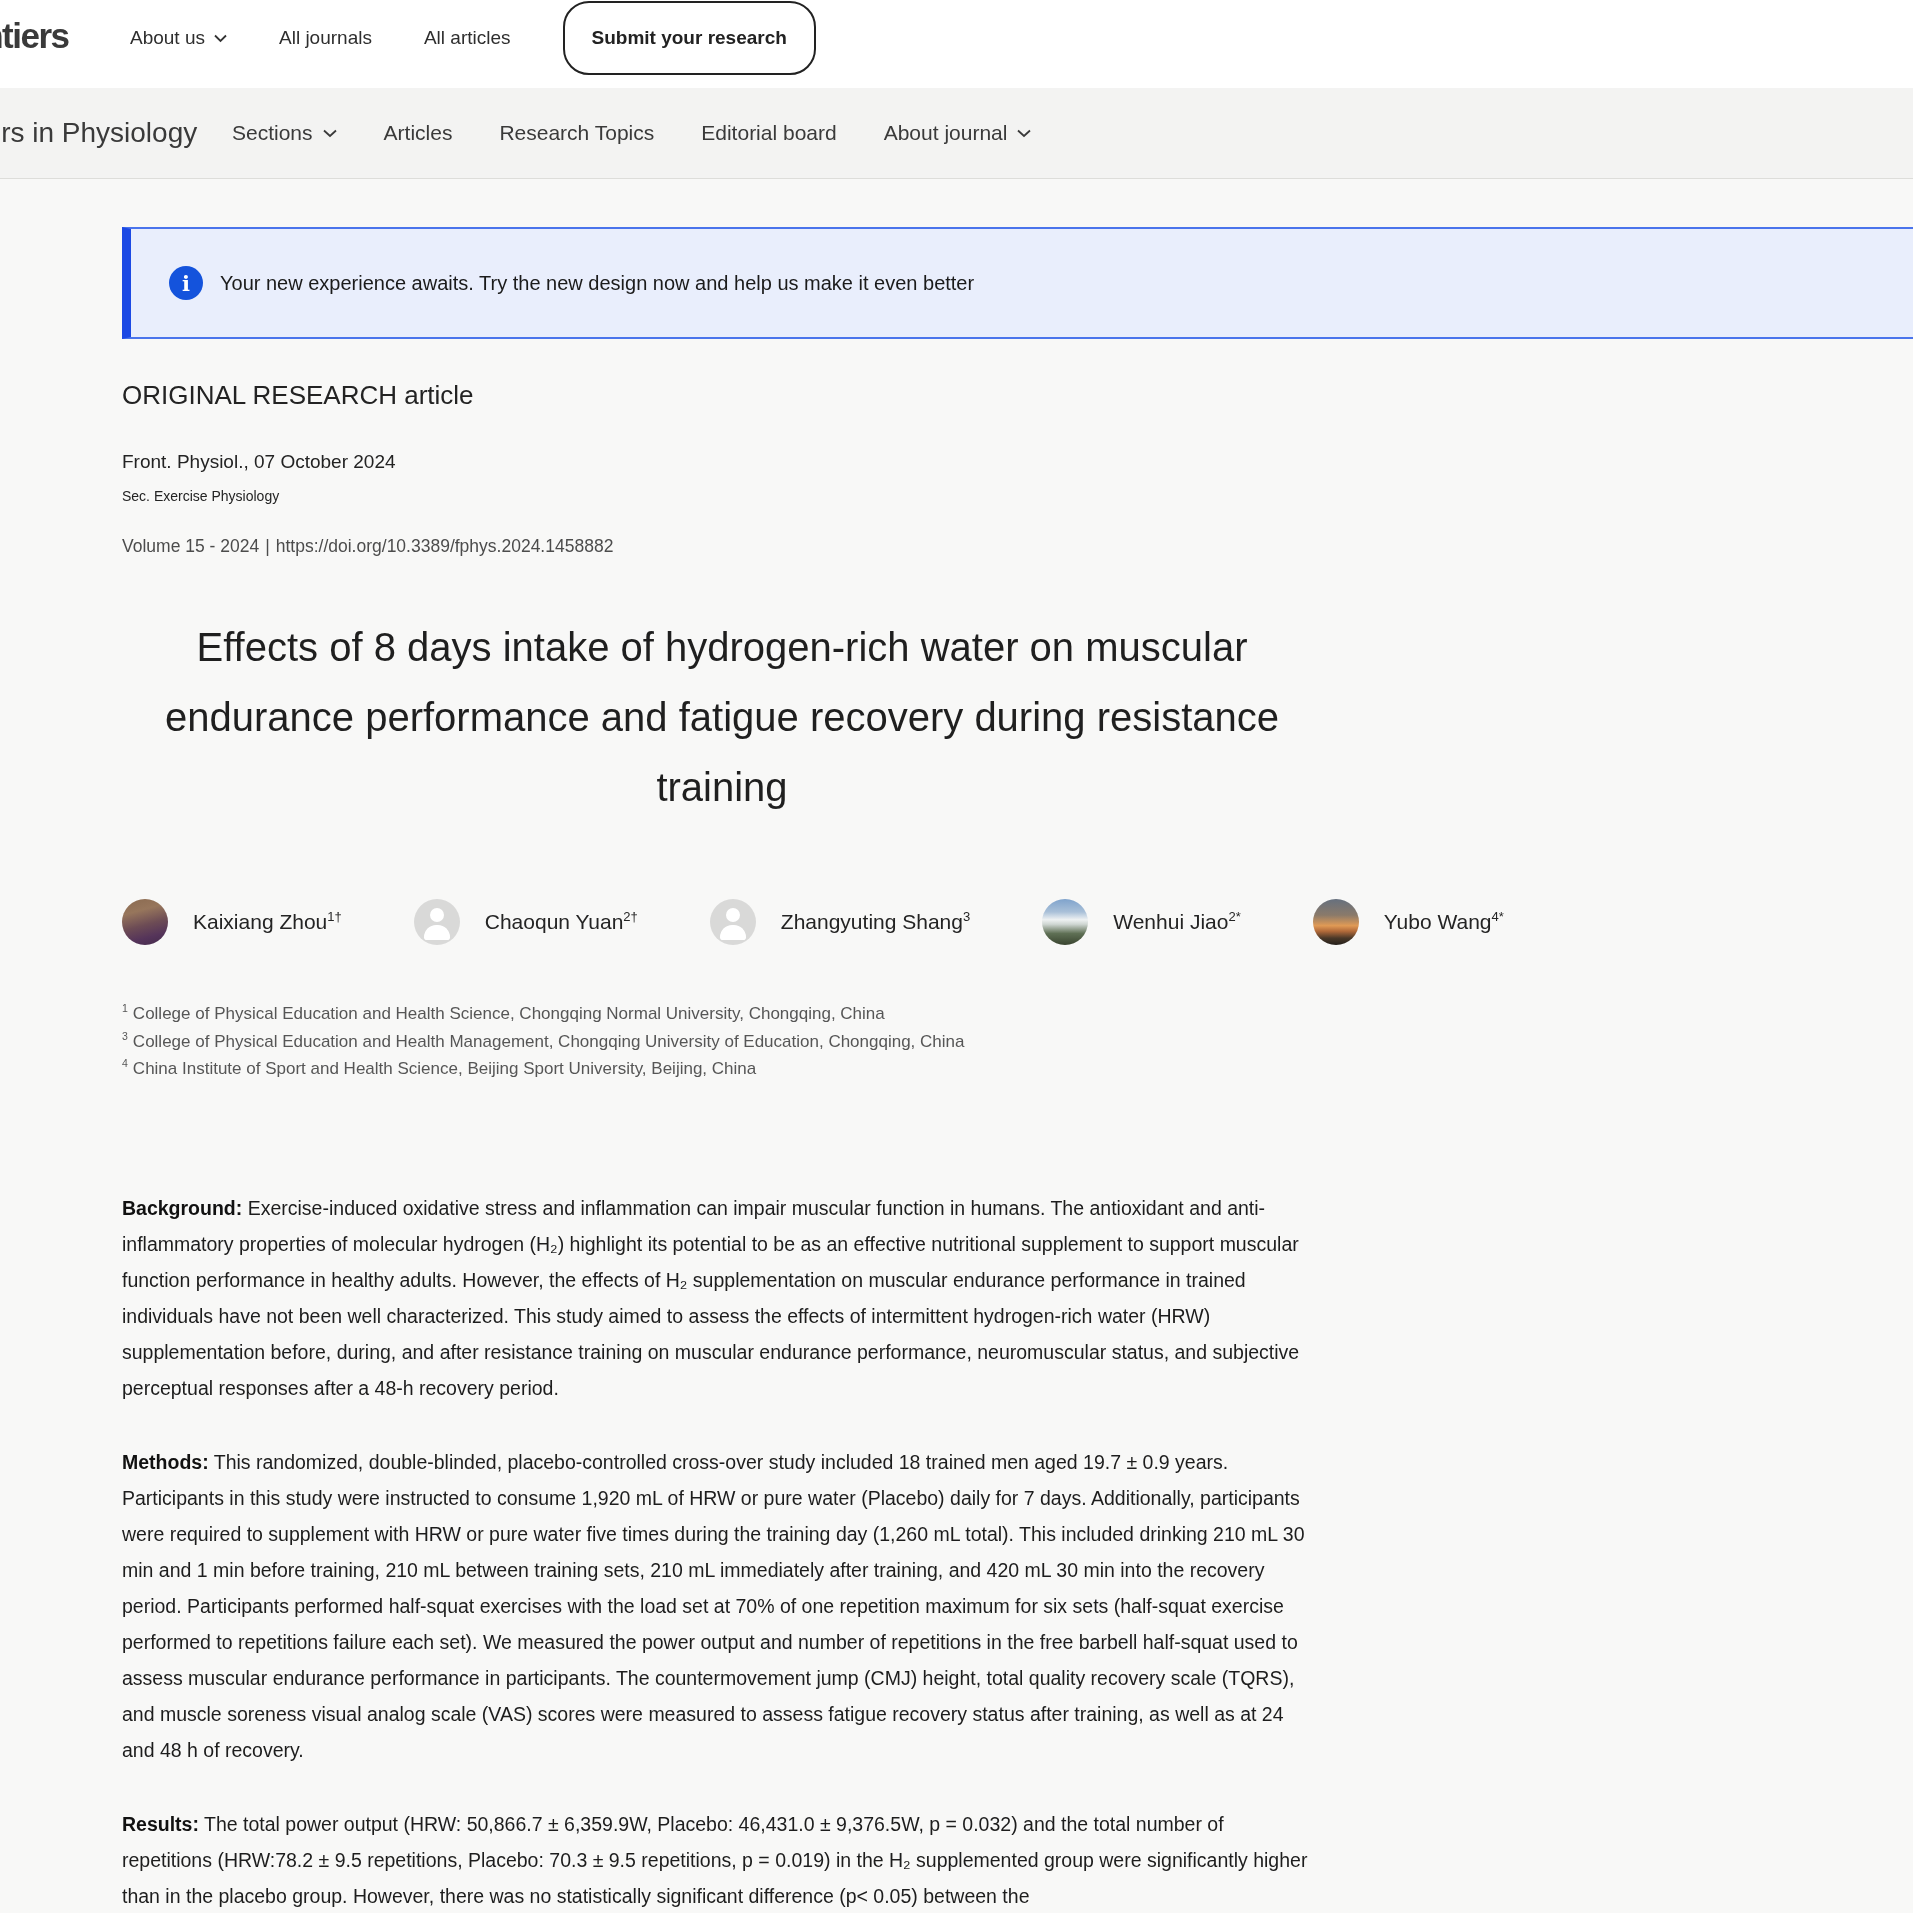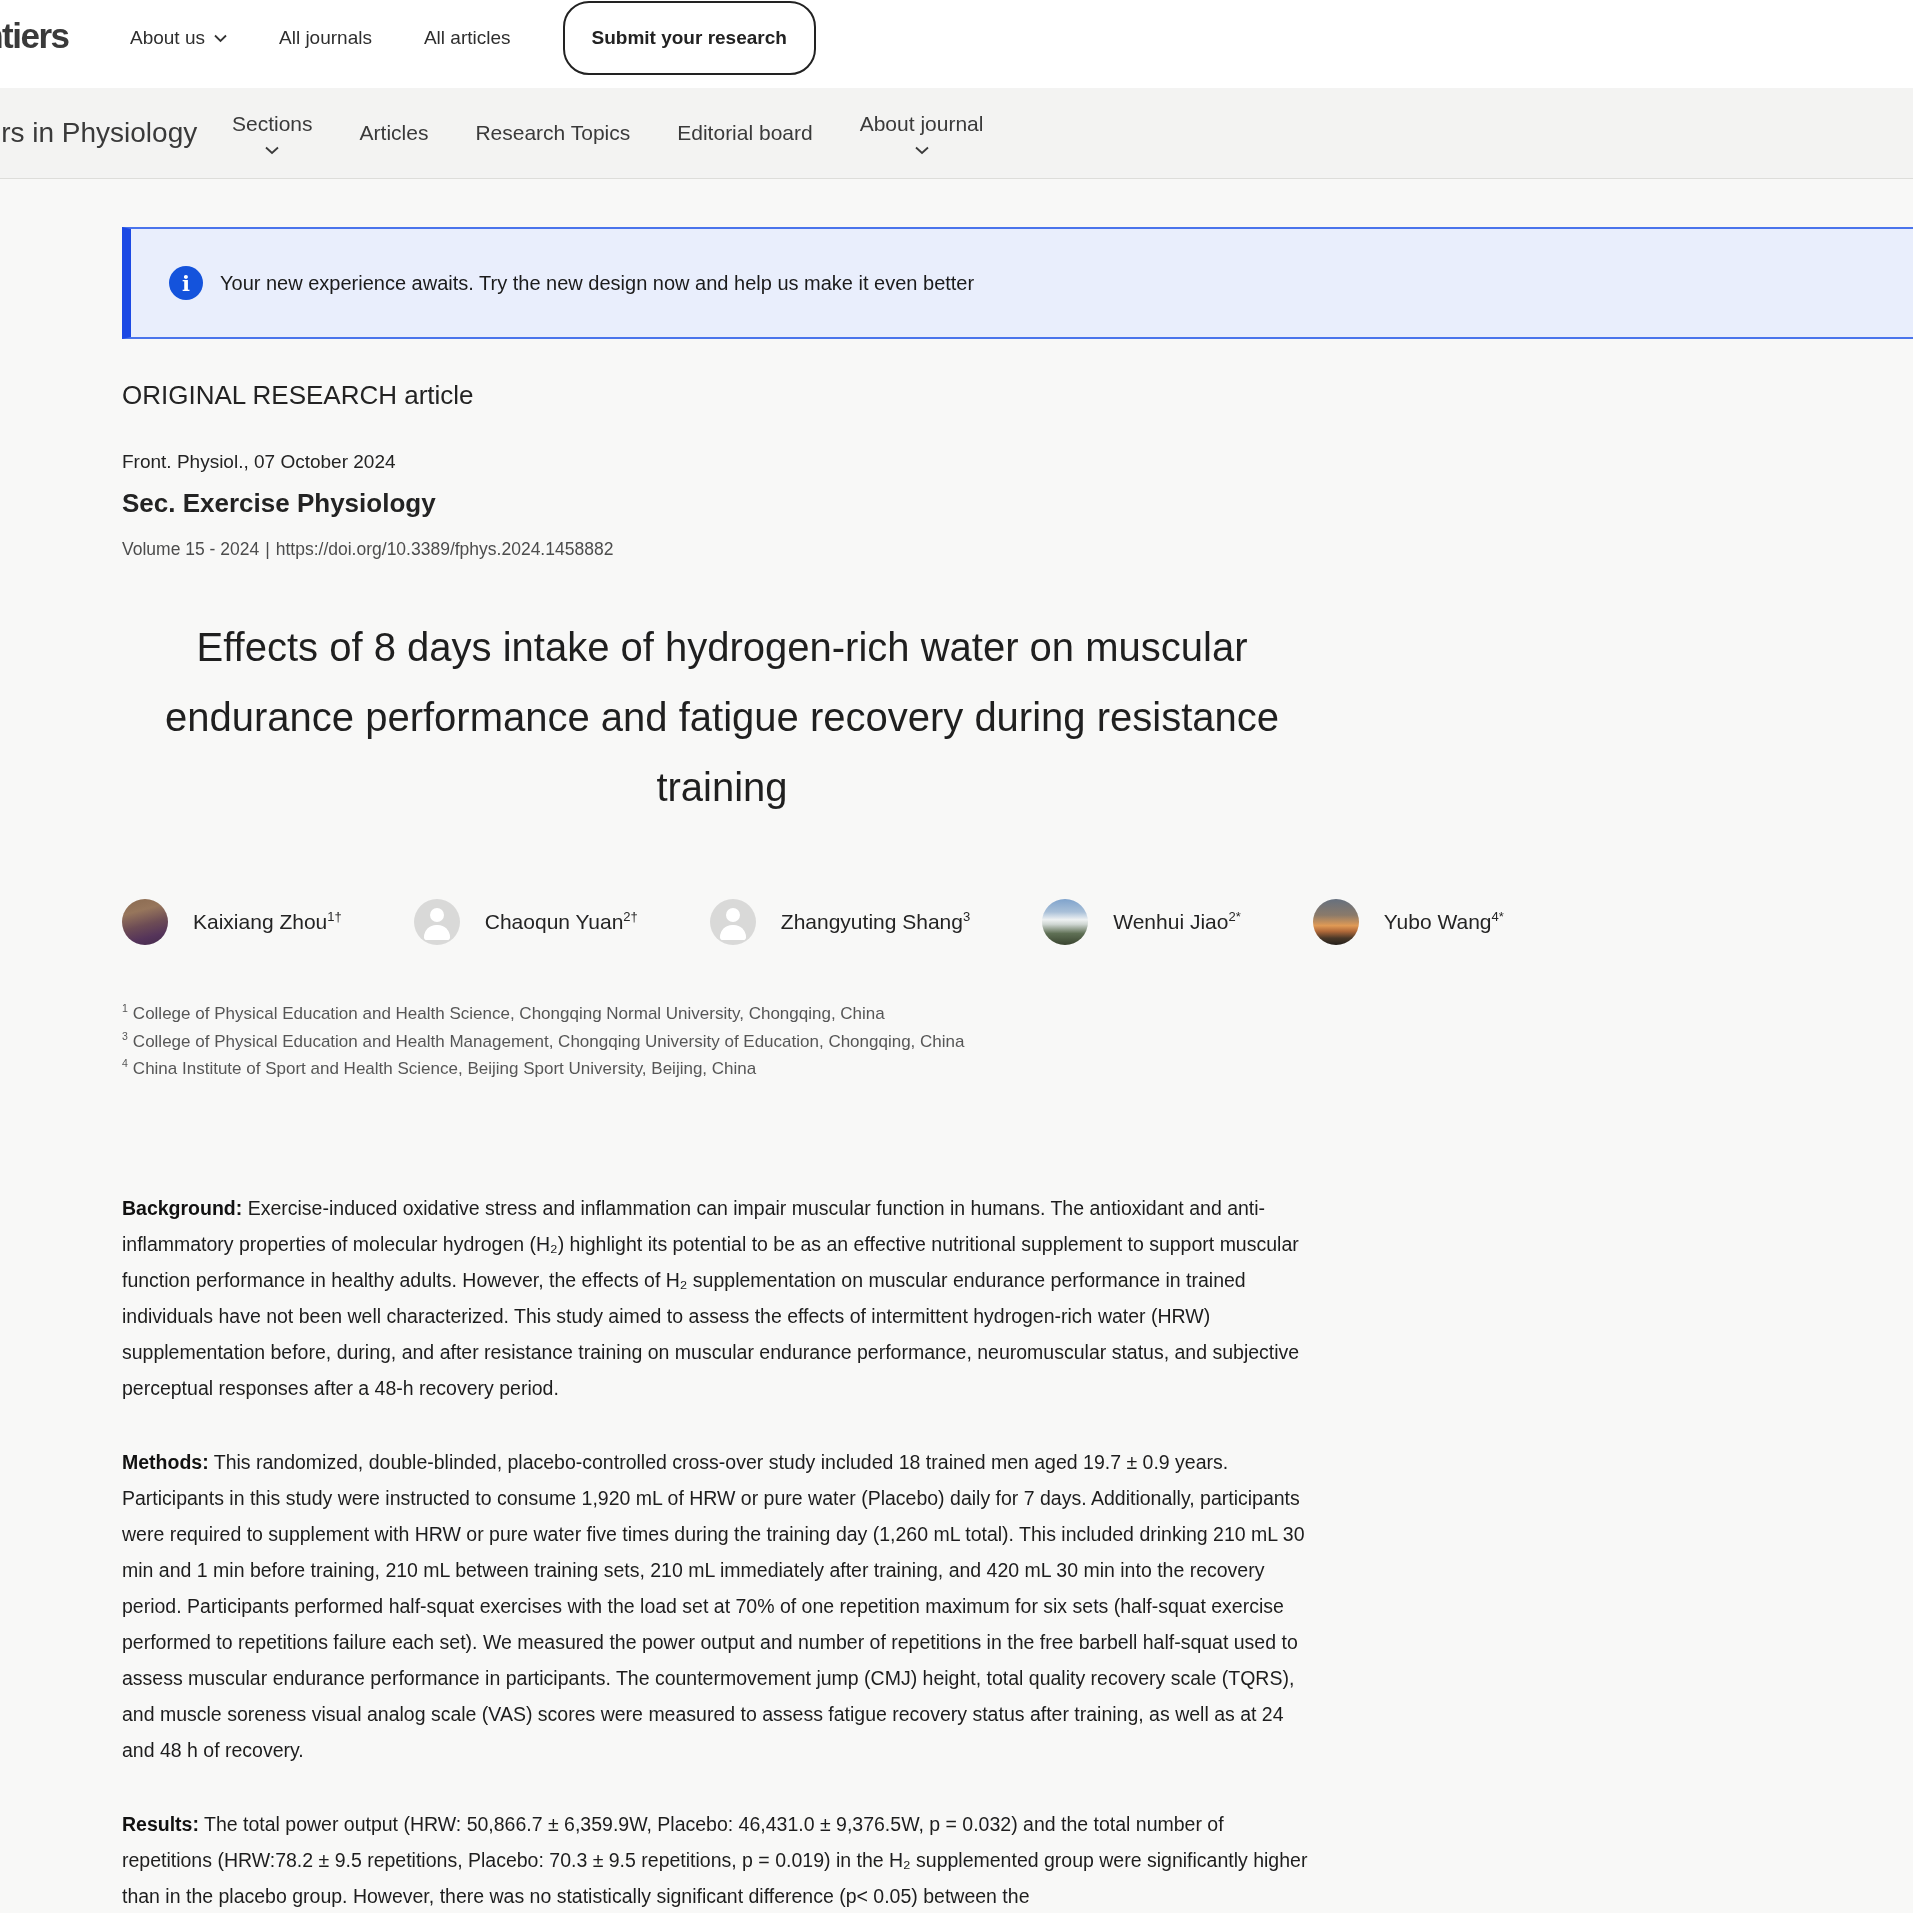--- a/index.html
+++ b/index.html
@@ -16,35 +16,35 @@
   .chev svg{display:block;}
   .submit-btn{border:2px solid #222;border-radius:26px;background:#fff;
         padding:24px 27px;font-size:19px;font-weight:700;color:#222;cursor:pointer;
         font-family:"Liberation Sans",sans-serif;white-space:nowrap;}
   
   .journalnav{position:absolute;top:88px;left:0;width:100%;height:90px;background:#f3f3f2;
         border-bottom:1px solid #ddddda;}
   .journal-name{position:absolute;left:-86px;top:0;height:90px;display:flex;align-items:center;
         font-size:28px;font-weight:500;color:#3a3a3a;white-space:nowrap;}
   .journalnav-items{position:absolute;left:232px;top:0;height:90px;display:flex;align-items:center;gap:47px;}
-  .jnav-link{font-size:21px;color:#3a3a3a;display:flex;align-items:center;gap:10px;cursor:pointer;white-space:nowrap;flex-direction:column;}
+  .jnav-link{font-size:21px;color:#3a3a3a;display:flex;align-items:center;gap:10px;cursor:pointer;white-space:nowrap;}
   
   .banner{position:absolute;left:122px;top:227px;width:1830px;height:112px;
         background:#e9eefc;border-top:2px solid #4a74ec;border-bottom:2px solid #4a74ec;
         border-left:9px solid #1c49e4;display:flex;align-items:center;padding-left:38px;gap:17px;
         box-sizing:border-box;cursor:pointer;}
   .info-icon{width:34px;height:34px;border-radius:50%;background:#1453dc;flex:0 0 34px;
         display:flex;align-items:center;justify-content:center;
         color:#fff;font-family:"DejaVu Serif",serif;font-weight:700;font-size:21px;line-height:1;}
   .banner-text{font-size:20px;color:#1b1b1b;}
   
   .meta{position:absolute;left:122px;top:380px;}
   .kicker{font-size:26px;color:#232323;margin:0 0 40px 0;}
   .citation{font-size:19px;color:#232323;margin:0 0 15px 0;}
-  .section-line{font-size:26px;color:#232323;margin:0 0 20px 0;cursor:pointer;font-weight:bold;}
+  .section-line{font-size:14px;color:#232323;margin:0 0 32px 0;cursor:pointer;}
   .volume-line{font-size:17.5px;color:#4c4c4c;}
   .volume-line .doi{color:#4c4c4c;cursor:pointer;text-decoration:none;}
   .sep{padding:0 6px;}
   
   .title{position:absolute;left:122px;top:612px;width:1200px;
         font-size:40px;line-height:70px;font-weight:500;color:#1f1f1f;margin:0;text-align:center;}
   
   .authors{position:absolute;left:122px;top:899px;display:flex;align-items:center;gap:72px;}
   .author{display:flex;align-items:center;gap:25px;cursor:pointer;}
   .avatar{width:46px;height:46px;border-radius:50%;flex:0 0 46px;position:relative;overflow:hidden;}

